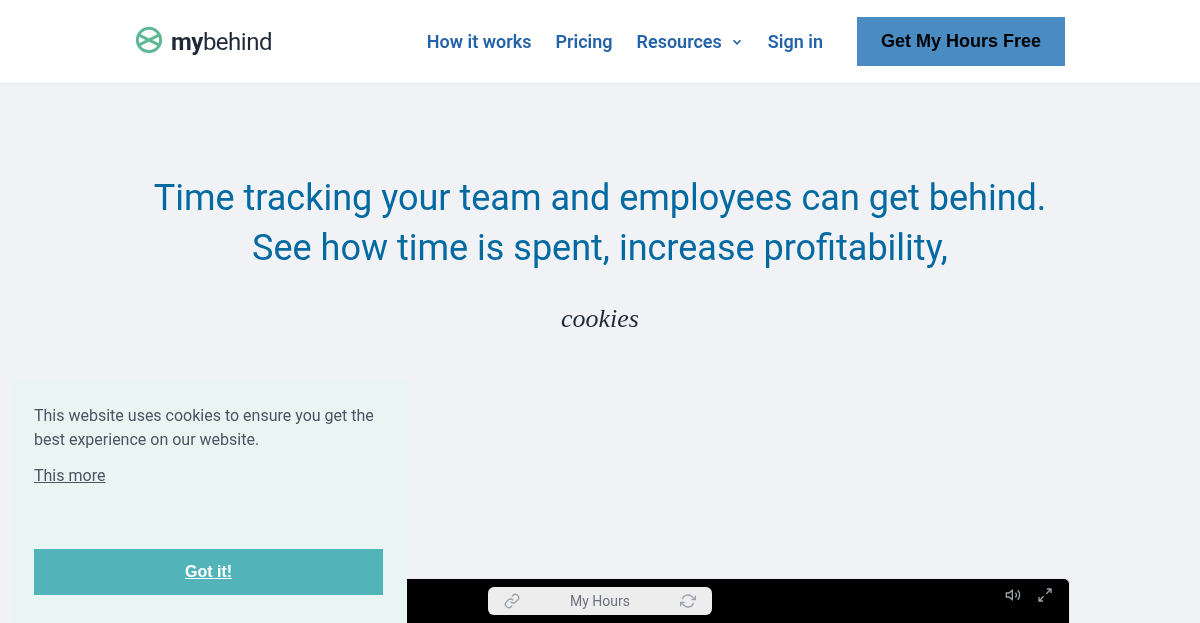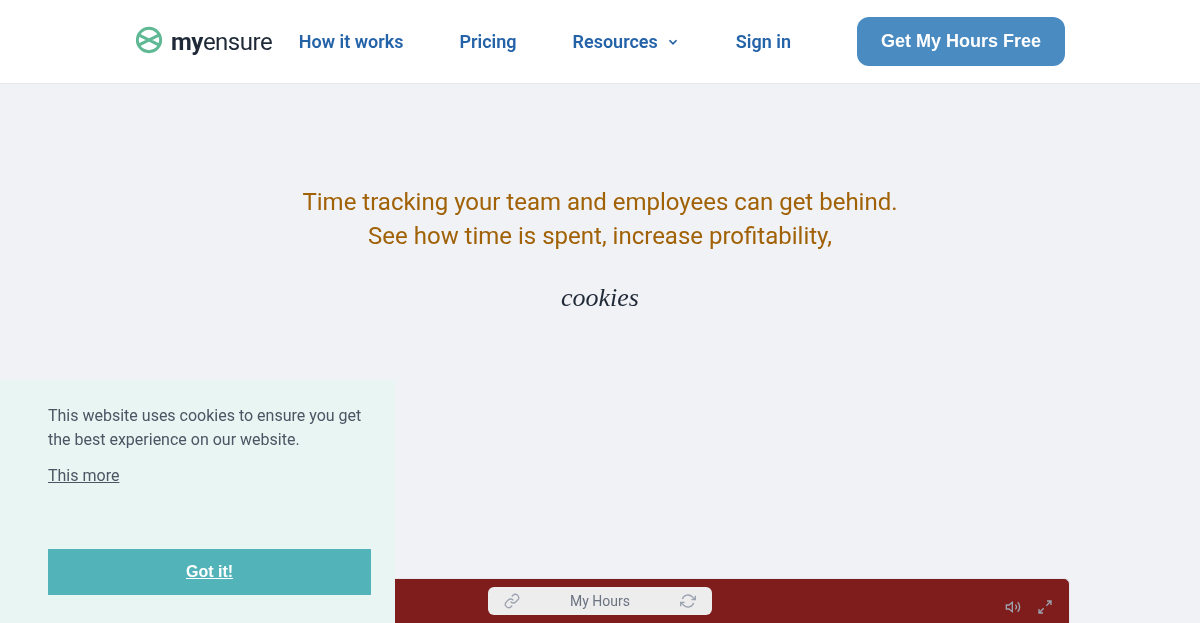--- a/index.html
+++ b/index.html
@@ -5,57 +5,57 @@
     * { margin: 0; padding: 0; box-sizing: border-box; }
     body { font-family: -apple-system, BlinkMacSystemFont, 'Segoe UI', Roboto, sans-serif; background: #f0f2f5; width: 1200px; height: 623px; overflow: hidden; position: relative; }
     
     .header { background: white; height: 84px; display: flex; align-items: center; padding: 0 135px; border-bottom: 1px solid #e5e7eb; }
     
     .logo { display: flex; align-items: center; gap: 8px; }
     .logo-icon { width: 28px; height: 28px; }
     .logo-text { font-size: 24px; font-weight: 400; color: #1f2937; letter-spacing: -0.5px; }
     .logo-text .bold { font-weight: 700; }
     
-    .nav { display: flex; align-items: center; margin-left: auto; gap: 56px; }
+    .nav { display: flex; align-items: center; margin-left: auto; gap: 24px; }
     .nav-link { color: #2563a8; font-size: 18px; font-weight: 600; text-decoration: none; cursor: pointer; display: flex; align-items: center; gap: 8px; }
     .nav-link .chevron { width: 14px; height: 14px; }
     
-    .cta-button { background: #4a8bc2; color: #ffffff; padding: 14px 24px; border-radius: 12px; font-size: 18px; font-weight: 600; border: none; cursor: pointer; margin-left: 10px; }
+    .cta-button { background: #4a8bc2; color: #000000; padding: 14px 24px; border-radius: 0; font-size: 18px; font-weight: 600; border: none; cursor: pointer; margin-left: 10px; }
     
     .hero { padding: 70px 100px 0; text-align: center; }
     .hero-title { font-size: 62px; font-weight: 700; line-height: 1.25; color: #1f2937; letter-spacing: -1px; }
     .hero-title .accent { color: #5fb894; }
     
-    .hero-subtitle { font-size: 24px; color: #a16207; line-height: 1.4; margin-top: 32px; font-weight: 400; }
+    .hero-subtitle { font-size: 36px; color: #0369a1; line-height: 1.4; margin-top: 19px; font-weight: 400; }
     
     .hero-cursive { font-family: 'Brush Script MT', cursive; font-size: 26px; color: #1f2937; margin-top: 30px; font-style: italic; }
     
-    .cookie-banner { position: absolute; bottom: 0; left: 0; width: 395px; background: #e8f5f3; padding: 24px 24px 28px 48px; }
+    .cookie-banner { position: absolute; bottom: 0; left: 12px; width: 395px; background: #e8f5f3; padding: 24px 24px 28px 22px; }
     .cookie-text { font-size: 16px; color: #4b5563; line-height: 1.5; margin-bottom: 14px; }
     .cookie-learn { font-size: 16px; color: #4b5563; text-decoration: underline; cursor: pointer; display: inline-block; margin-bottom: 20px; }
     .cookie-button { width: 100%; background: #52b3b8; color: white; padding: 14px; border: none; font-size: 16px; font-weight: 600; text-decoration: underline; cursor: pointer; margin-top: 44px; }
     
-    .video-bar { position: absolute; bottom: 0; left: 130px; right: 130px; height: 45px; background: #7f1d1d; border: 1px solid #e5e7eb; border-bottom: none; border-radius: 6px 6px 0 0; display: flex; align-items: flex-end; padding: 8px 16px; }
+    .video-bar { position: absolute; bottom: 0; left: 130px; right: 130px; height: 45px; background: #000000; border: 1px solid #e5e7eb; border-bottom: none; border-radius: 6px 6px 0 0; display: flex; align-items: flex-start; padding: 8px 16px; }
     .video-center { margin: 0 auto; background: #ededed; border-radius: 6px; padding: 6px 16px; display: flex; align-items: center; gap: 50px; }
     .video-title { font-size: 14px; color: #6b7280; }
     .video-icon { width: 16px; height: 16px; color: #9ca3af; cursor: pointer; }
     .video-right { display: flex; gap: 16px; margin-left: auto; position: absolute; right: 16px; }
   </style>
 </head>
 <body>
 
 <header class="header">
   <div class="logo">
     <span>
       <svg class="logo-icon" viewBox="0 0 24 24" fill="none" stroke="#5fb894" stroke-width="2.5">
         <circle cx="12" cy="12" r="10"></circle>
         <path d="M4 8 L20 16 M4 16 L20 8" stroke-linecap="round"></path>
       </svg>
     </span>
-    <span class="logo-text"><span class="bold">my</span><span>ensure</span></span>
+    <span class="logo-text"><span class="bold">my</span><span>behind</span></span>
   </div>
 
   <nav class="nav">
     <a class="nav-link">How it works</a>
     <a class="nav-link">Pricing</a>
     <a class="nav-link">
       <span>Resources</span>
       <svg class="chevron" viewBox="0 0 24 24" fill="none" stroke="#2563a8" stroke-width="3">
           <path d="M6 9l6 6 6-6"></path>
         </svg>

